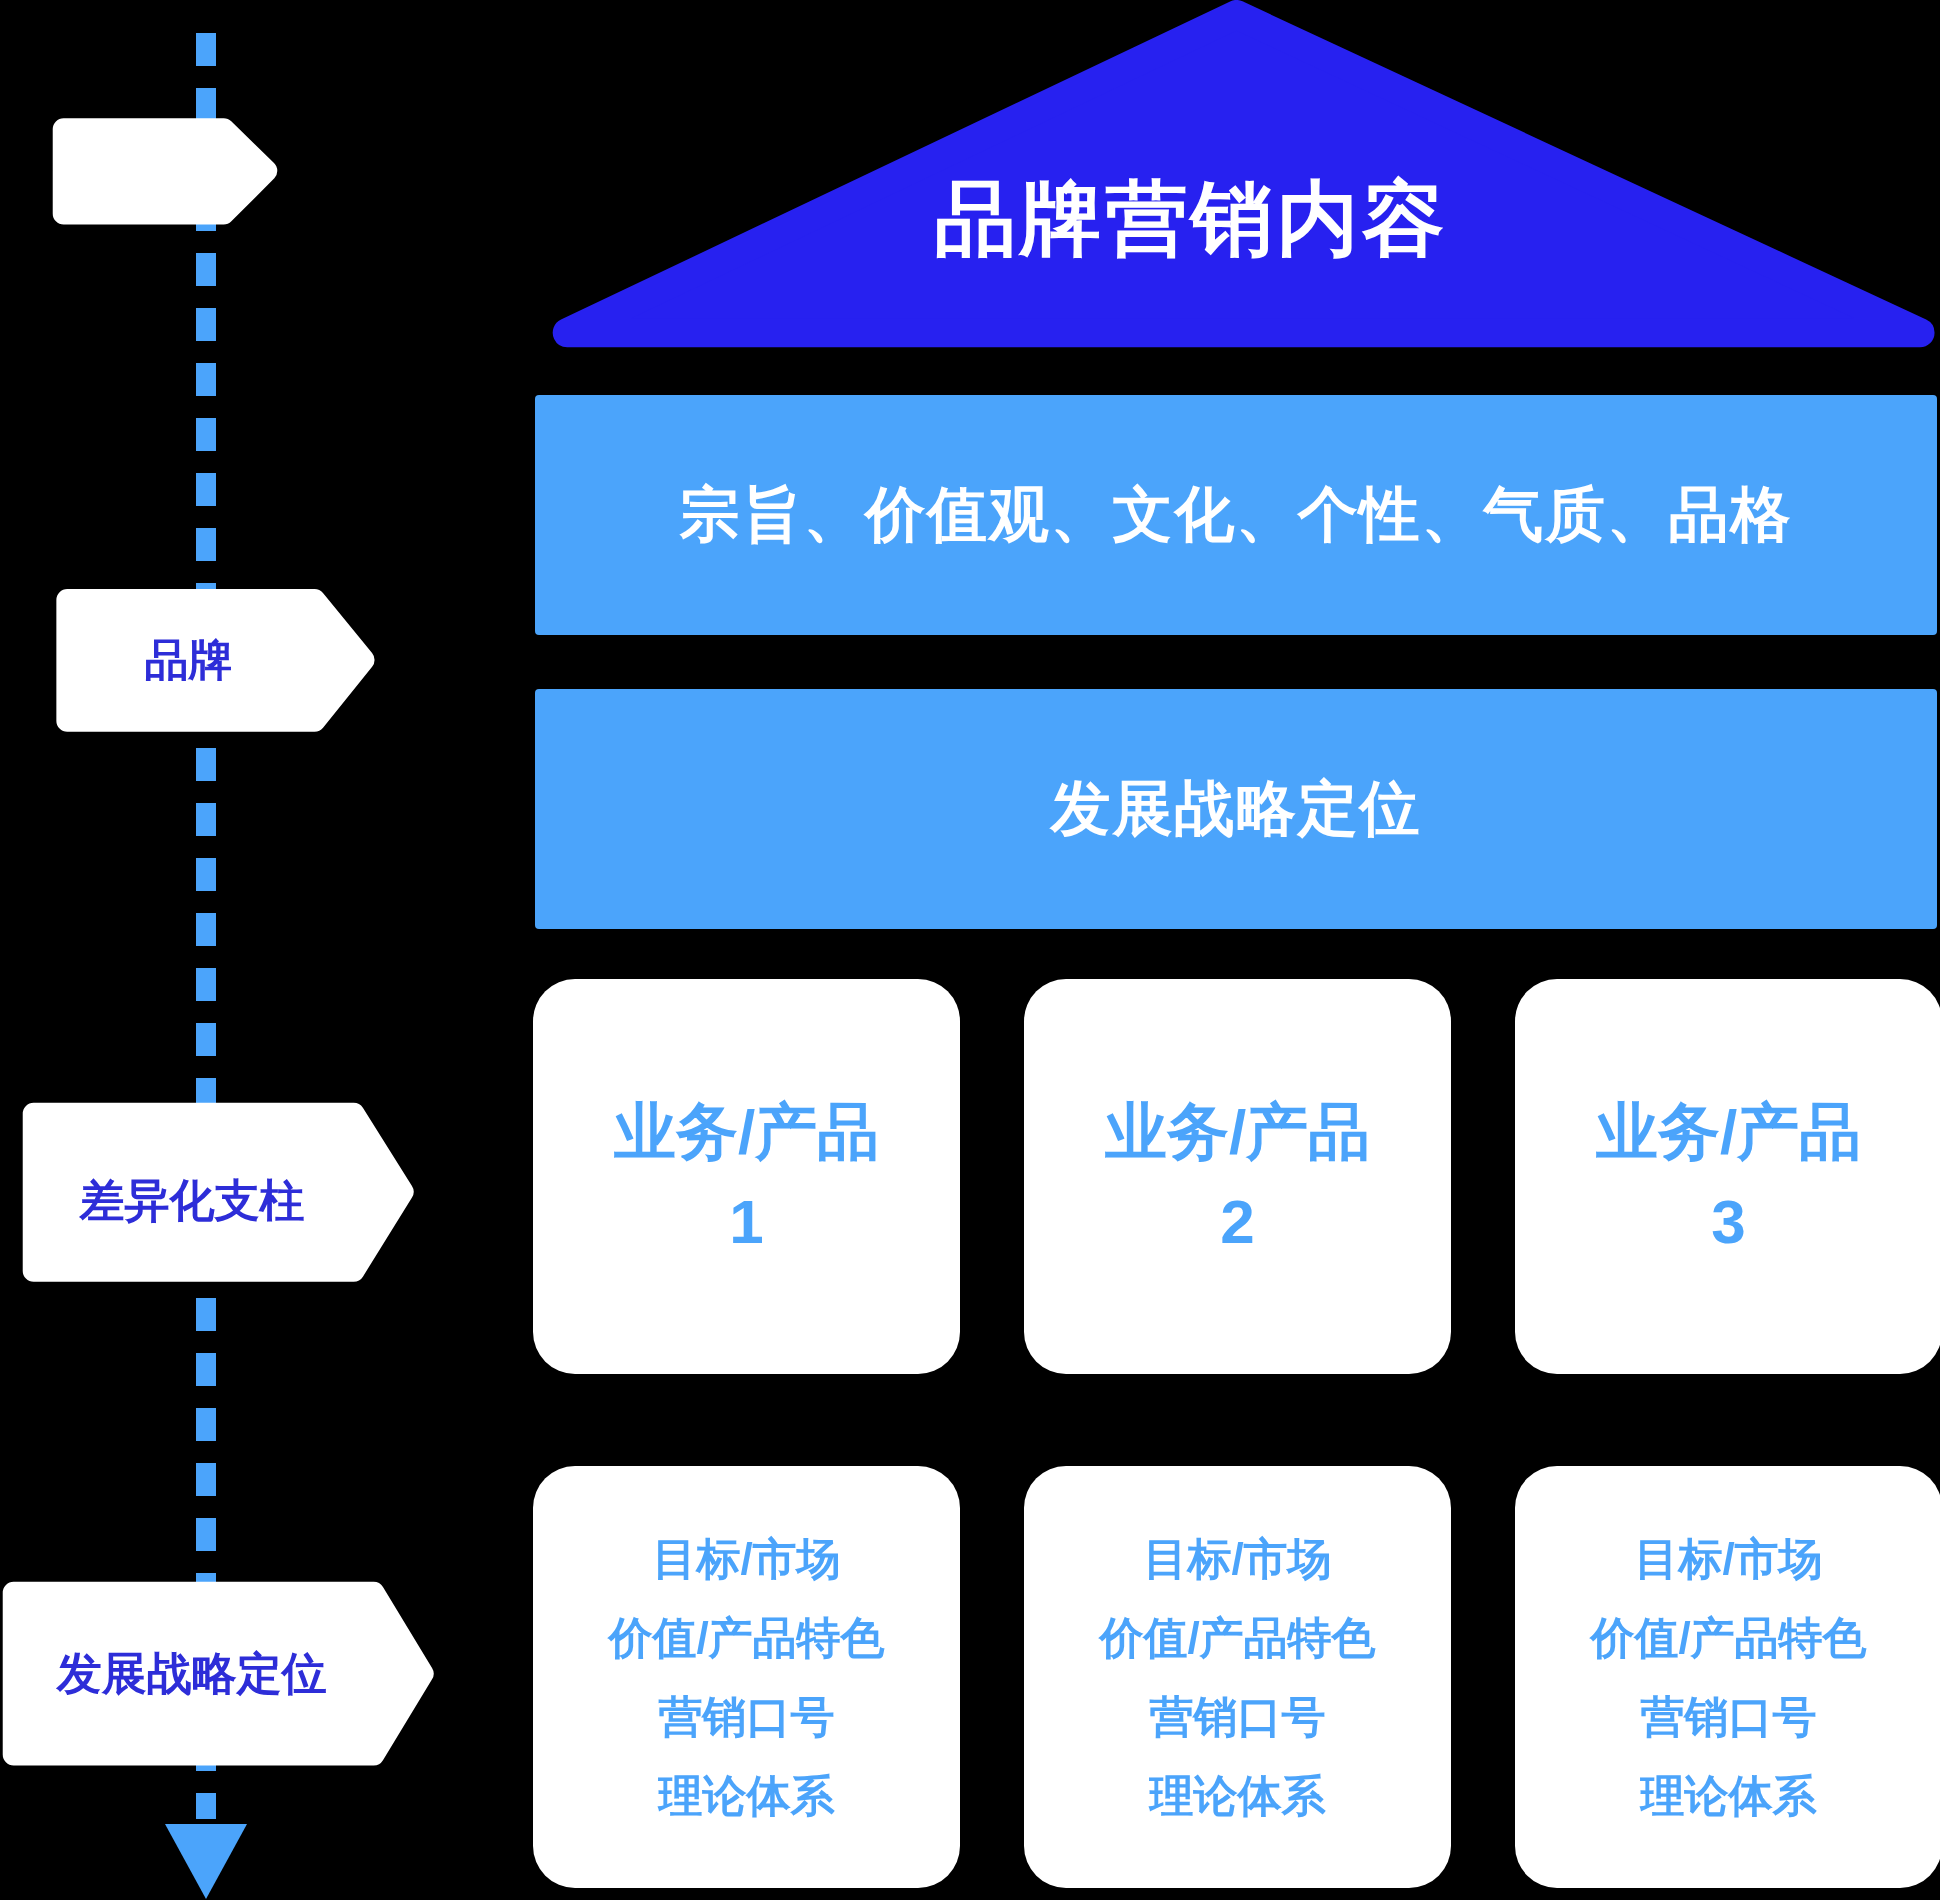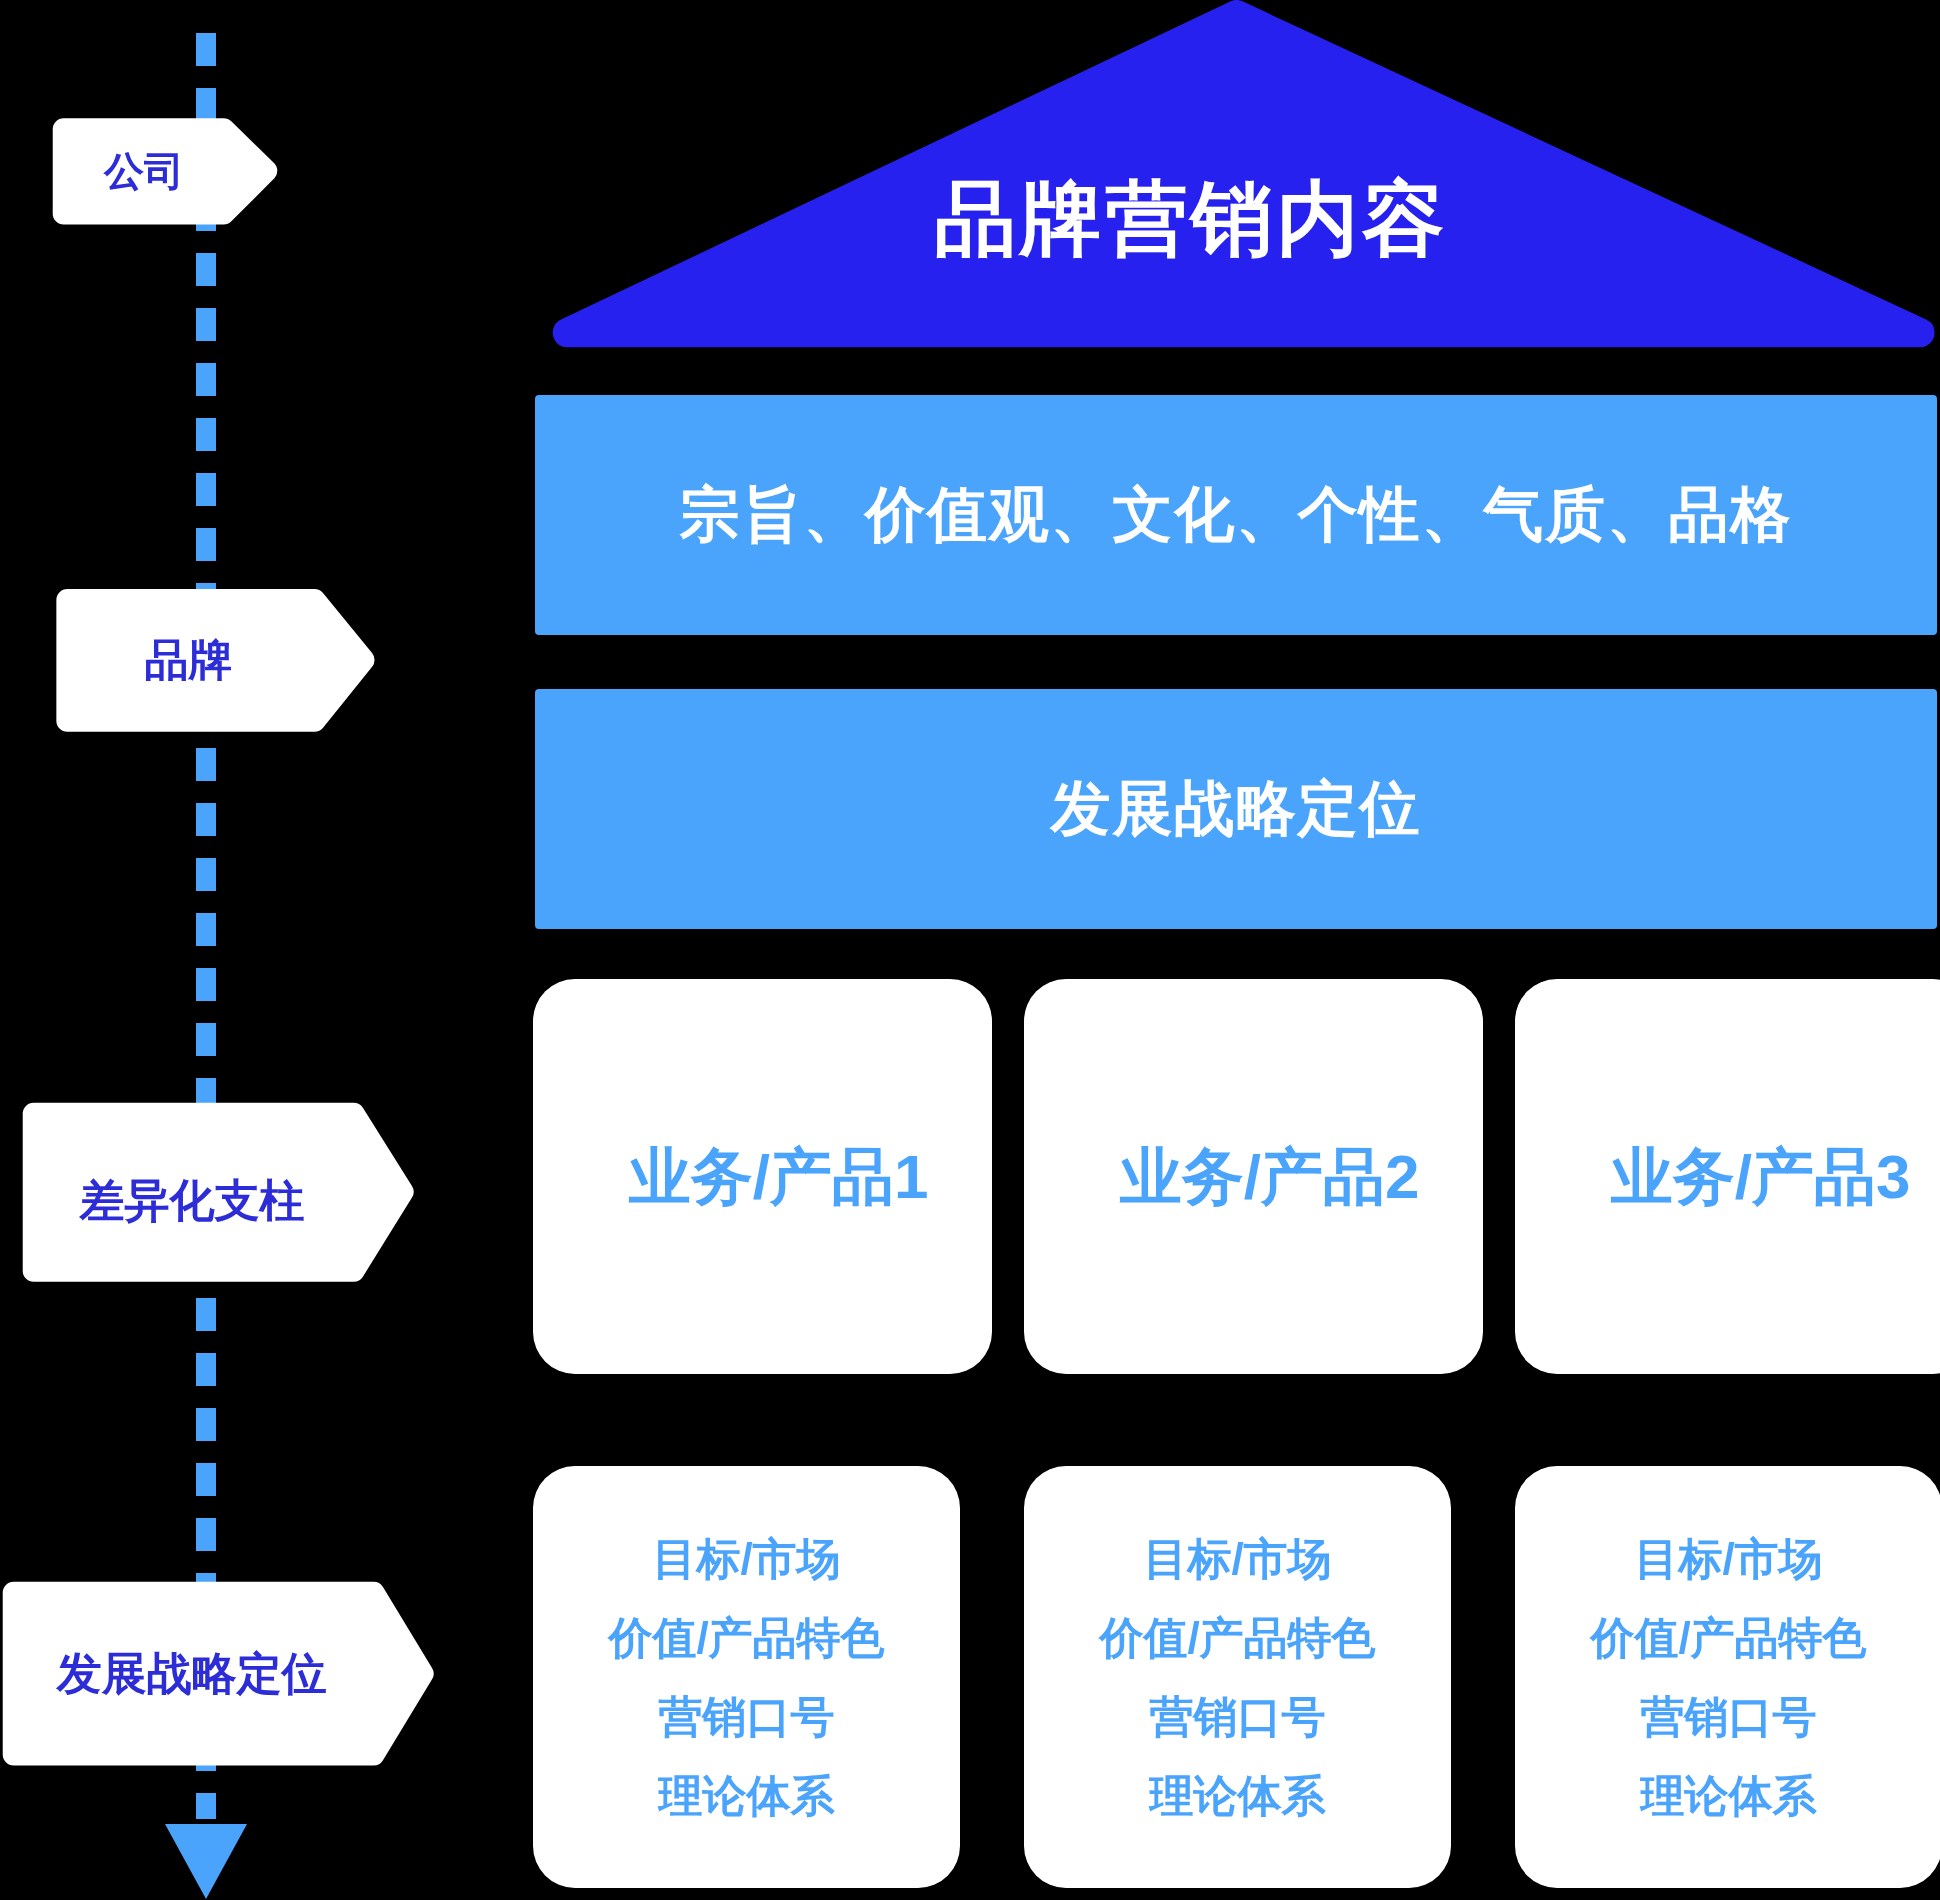--- a/index.html
+++ b/index.html
@@ -50,23 +50,22 @@
     background:var(--sky-blue);border-radius:4px;
     display:flex;align-items:center;justify-content:center;
     color:var(--white);font-size:60px;font-weight:bold;letter-spacing:1.8px;
   }
   .bar-1{top:395px;}
   .bar-2{top:689px;}
   
   .pillar-box{
     position:absolute;top:979px;width:427px;height:395px;
     background:var(--white);border-radius:42px;
-    display:flex;flex-direction:row;align-items:center;justify-content:center;
+    display:flex;flex-direction:column;align-items:center;justify-content:center;
     color:var(--sky-blue);font-size:62px;font-weight:bold;line-height:1.45;
-    padding-left:32px;
   }
   .content-box{
     position:absolute;top:1466px;width:427px;height:422px;
     background:var(--white);border-radius:42px;
     display:flex;flex-direction:column;align-items:center;justify-content:center;
     color:var(--sky-blue);font-size:44px;font-weight:bold;line-height:1.8;
     text-align:center;
   }
   .col-1{left:533px;}
   .col-2{left:1024px;}
@@ -81,21 +80,20 @@
   <div class="arrow-head"></div>
 
   <svg class="shape-layer" width="1940" height="1900" viewBox="0 0 2134 2090">
     <path d="M 1360 16 L 624 366 L 2112 366 Z" fill="var(--primary-blue)" stroke="var(--primary-blue)" stroke-width="32" stroke-linejoin="round"></path>
     <path d="M 70 142 L 246 142 L 293 188 L 246 235 L 70 235 Z" fill="var(--white)" stroke="var(--white)" stroke-width="24" stroke-linejoin="round"></path>
     <path d="M 74 660 L 346 660 L 400 726 L 346 793 L 74 793 Z" fill="var(--white)" stroke="var(--white)" stroke-width="24" stroke-linejoin="round"></path>
     <path d="M 37 1225 L 389 1225 L 443 1311 L 389 1398 L 37 1398 Z" fill="var(--white)" stroke="var(--white)" stroke-width="24" stroke-linejoin="round"></path>
     <path d="M 15 1752 L 411 1752 L 465 1841 L 411 1930 L 15 1930 Z" fill="var(--white)" stroke="var(--white)" stroke-width="24" stroke-linejoin="round"></path>
   </svg>
 
-  <div class="pent-label pl-1">公司</div>
   <div class="pent-label pl-2">品牌</div>
   <div class="pent-label pl-3">差异化支柱</div>
   <div class="pent-label pl-4">发展战略定位</div>
 
   <div class="roof-title">品牌营销内容</div>
 
   <div class="bar bar-1">宗旨、价值观、文化、个性、气质、品格</div>
   <div class="bar bar-2">发展战略定位</div>
 
   <div class="pillar-box col-1">

